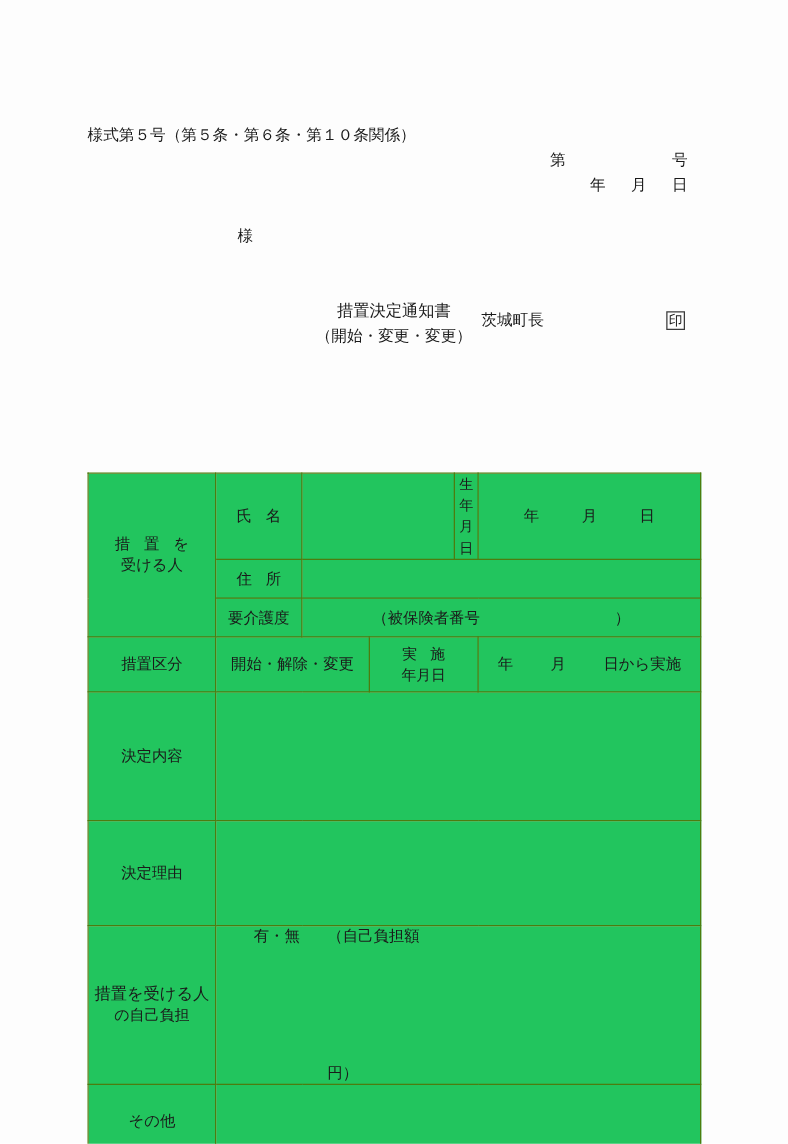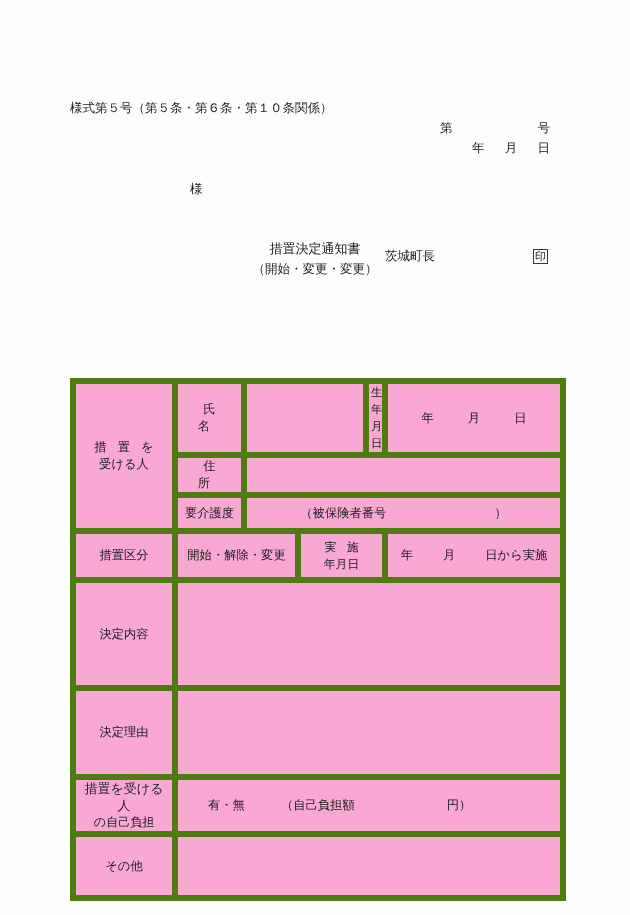--- a/index.html
+++ b/index.html
@@ -104,25 +104,25 @@
 
   
   #decision-table {
     left: 70px;
     top: 378px;
     width: 490px;
     border-collapse: collapse;
     table-layout: fixed;
   }
   #decision-table td {
-    border: 6px solid #4d7c0f;
+    border: 1px solid #4d7c0f;
     font-size: 12.3px;
     padding: 0 4px;
     vertical-align: middle;
-    background: #f9a8d4;
+    background: #22c55e;
   }
   td.lbl { text-align: center; }
   td.blank { }
   .spread2 {
     display: inline-block;
     letter-spacing: 0.9em;
     text-indent: 0.9em;
   }
   .stack {
     display: block;
@@ -141,23 +141,23 @@
   }
   .hoken {
     display: flex;
     justify-content: center;
     gap: 108px;
   }
   .burden {
     display: flex;
     align-items: flex-start;
     padding-left: 26px;
-    gap: 36px;
-  }
-  .burden .amount { display: inline-flex; gap: 92px; }
+    gap: 22px;
+  }
+  .burden .amount { display: inline-flex; gap: 92px; flex-direction: column; }
 </style>
 </head>
 <body>
 
 <div class="page">
 
   <div class="abs" id="form-number">様式第５号（第５条・第６条・第１０条関係）</div>
 
   <div class="abs" id="doc-serial">
     <span>第</span>

